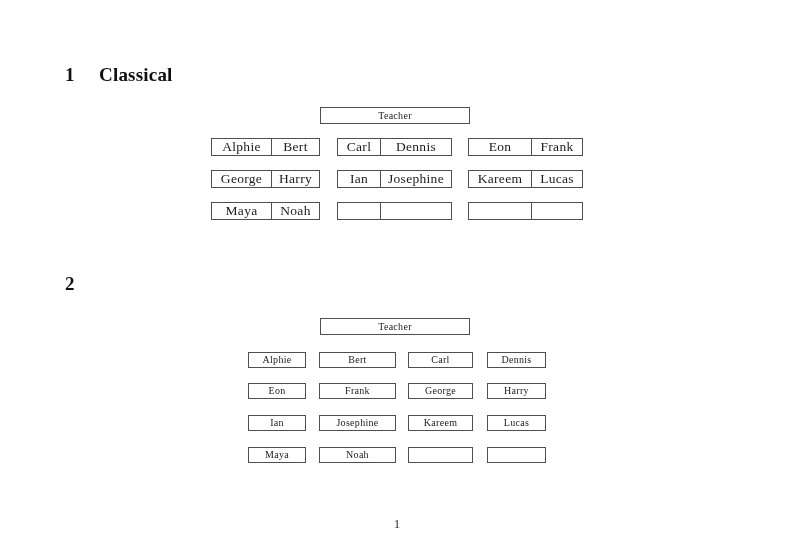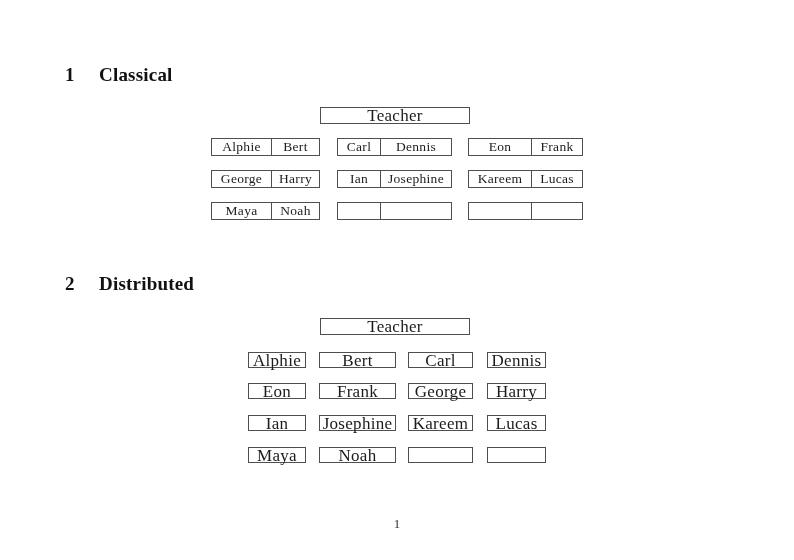--- a/index.html
+++ b/index.html
@@ -24,21 +24,21 @@
   }
   .sec-num{display:inline-block;min-width:34px;}
   .seat{
     position:absolute;
     box-sizing:border-box;
     border:1px solid #4f4f4f;
     background:#ffffff;
     display:flex;
     align-items:center;
     justify-content:center;
-    font-size:17px;
+    font-size:10px;
     line-height:1;
     letter-spacing:0.3px;
     white-space:nowrap;
   }
   .pair{
     position:absolute;
     box-sizing:border-box;
     border:1px solid #4f4f4f;
     background:#ffffff;
     height:18px;
@@ -112,21 +112,20 @@
     <span class="cell c1" style="width:63px;">Kareem</span>
     <span class="cell c2">Lucas</span>
   </div>
   <div class="pair" style="left:468px;top:202px;width:115px;">
     <span class="cell c1" style="width:63px;"></span>
     <span class="cell c2"></span>
   </div>
 
   <div class="section-heading" style="top:273px;">
     <span class="sec-num">2</span>
-    <span class="sec-title">Distributed</span>
   </div>
 
   <div class="seat" style="left:320px;top:318px;width:150px;height:17px;">Teacher</div>
 
   <div class="seat" style="left:248px;top:352px;width:58px;height:16px;">Alphie</div>
   <div class="seat" style="left:248px;top:383px;width:58px;height:16px;">Eon</div>
   <div class="seat" style="left:248px;top:415px;width:58px;height:16px;">Ian</div>
   <div class="seat" style="left:248px;top:447px;width:58px;height:16px;">Maya</div>
 
   <div class="seat" style="left:319px;top:352px;width:77px;height:16px;">Bert</div>

